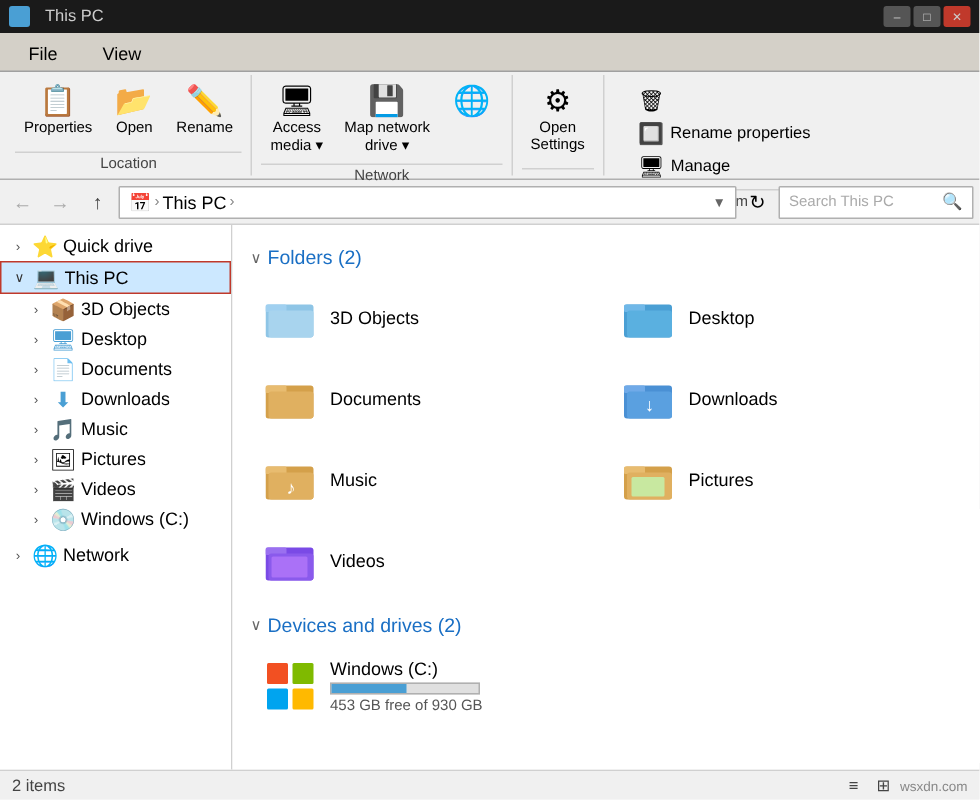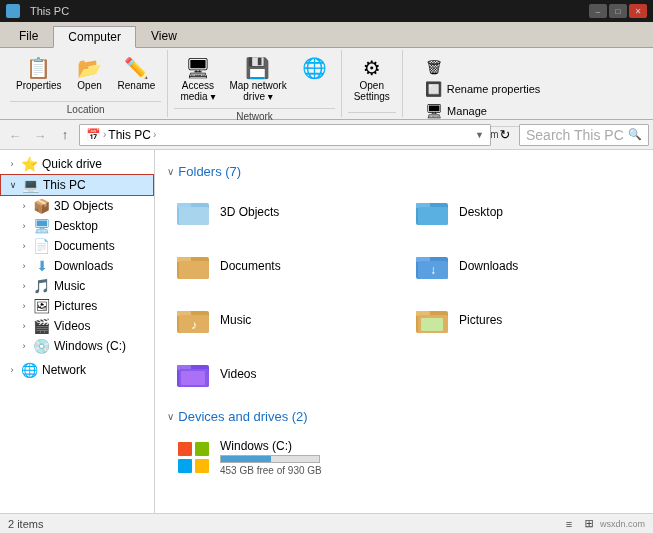--- a/index.html
+++ b/index.html
@@ -255,21 +255,20 @@
   </div>
   <div class="title-bar-controls">
     <div class="tb-btn">–</div>
     <div class="tb-btn">□</div>
     <div class="tb-btn" style="background:#c0392b;">✕</div>
   </div>
 </div>
 
 <div class="ribbon-tabs">
   <div class="ribbon-tab">File</div>
-  <div class="ribbon-tab active">Computer</div>
   <div class="ribbon-tab">View</div>
 </div>
 
 <div class="ribbon">
 
   <div class="ribbon-group">
     <div class="ribbon-group-content">
       <div class="ribbon-btn">
         <span class="icon">📋</span>
         <span class="label">Properties</span>
@@ -341,21 +340,21 @@
     <div class="address-breadcrumb">
       <span>📅</span>
       <span class="breadcrumb-arrow">›</span>
       <span>This PC</span>
       <span class="breadcrumb-arrow">›</span>
     </div>
     <span style="font-size:9px;color:#666;">▼</span>
   </div>
   <div class="refresh-btn">↻</div>
   <div class="search-box">
-    <span style="color:#aaa;font-size:14px;">Search This PC</span>
+    <span style="color:#aaa;font-size:10px;">Search This PC</span>
     <span style="color:#888;">🔍</span>
   </div>
 </div>
 
 <div class="main-layout">
 
   <div class="sidebar">
 
     <div class="sidebar-item">
       <span class="expand-btn">›</span>
@@ -414,21 +413,21 @@
       <span class="expand-btn">›</span>
       <span class="sidebar-icon" style="color:#4a9fd4;">🌐</span>
       <span class="sidebar-label">Network</span>
     </div>
   </div>
 
   <div class="content">
 
     <div class="section-header">
       <span class="chevron">∨</span>
-      <span>Folders (7)</span>
+      <span>Folders (2)</span>
     </div>
     <div class="folders-grid">
 
       <div class="folder-item">
         <div class="folder-icon">
           <svg width="34" height="30" viewBox="0 0 34 30">
               <rect x="0" y="6" width="32" height="22" rx="2" fill="#8ec5e6"></rect>
               <rect x="0" y="6" width="14" height="5" rx="1" fill="#a0d0f0"></rect>
               <rect x="2" y="10" width="30" height="18" rx="2" fill="#a8d4ee"></rect>
             </svg>

